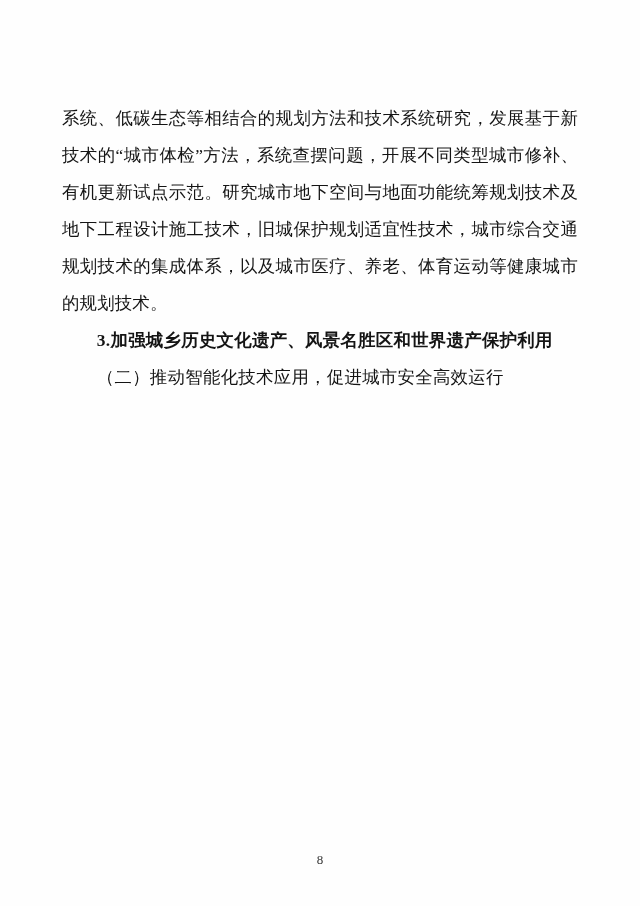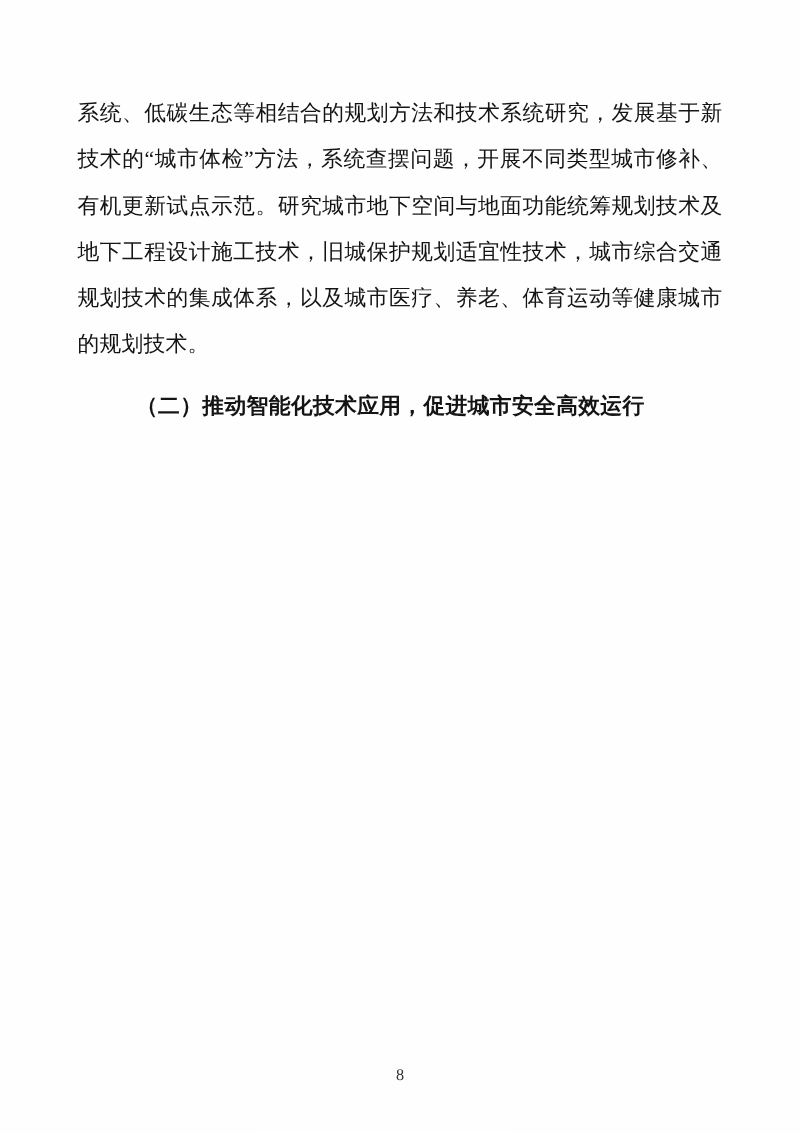--- a/index.html
+++ b/index.html
@@ -31,30 +31,31 @@
     color: #141414;
   }
   .para {
     margin: 0;
     text-indent: 2em;
     text-align: justify;
     text-justify: inter-ideograph;
   }
   .para.no-indent {
     text-indent: 0;
+    margin-top: 28px;
   }
   .heading {
     margin: 0;
     font-weight: bold;
     text-indent: 2em;
     letter-spacing: 0.3px;
   }
   .heading-center-ind {
-    margin: 12px;
-    font-weight: bold;
+    margin: 0;
+    font-weight: normal;
     text-indent: 2em;
     letter-spacing: 0.3px;
   }
   .page-number {
     position: absolute;
     left: 0;
     right: 0;
     bottom: 38px;
     text-align: center;
     font-size: 13px;
@@ -63,20 +64,21 @@
   }
 </style>
 </head>
 <body>
 
 <div class="page">
   <div class="doc-body">
 
     <p class="para no-indent">系统、低碳生态等相结合的规划方法和技术系统研究，发展基于新技术的“城市体检”方法，系统查摆问题，开展不同类型城市修补、有机更新试点示范。研究城市地下空间与地面功能统筹规划技术及地下工程设计施工技术，旧城保护规划适宜性技术，城市综合交通规划技术的集成体系，以及城市医疗、养老、体育运动等健康城市的规划技术。</p>
 
+    <p class="heading">3.加强城乡历史文化遗产、风景名胜区和世界遗产保护利用</p>
 
 
     <p class="heading-center-ind">（二）推动智能化技术应用，促进城市安全高效运行</p>
 
 
 
   </div>
 
   <div class="page-number">8</div>
 </div>

